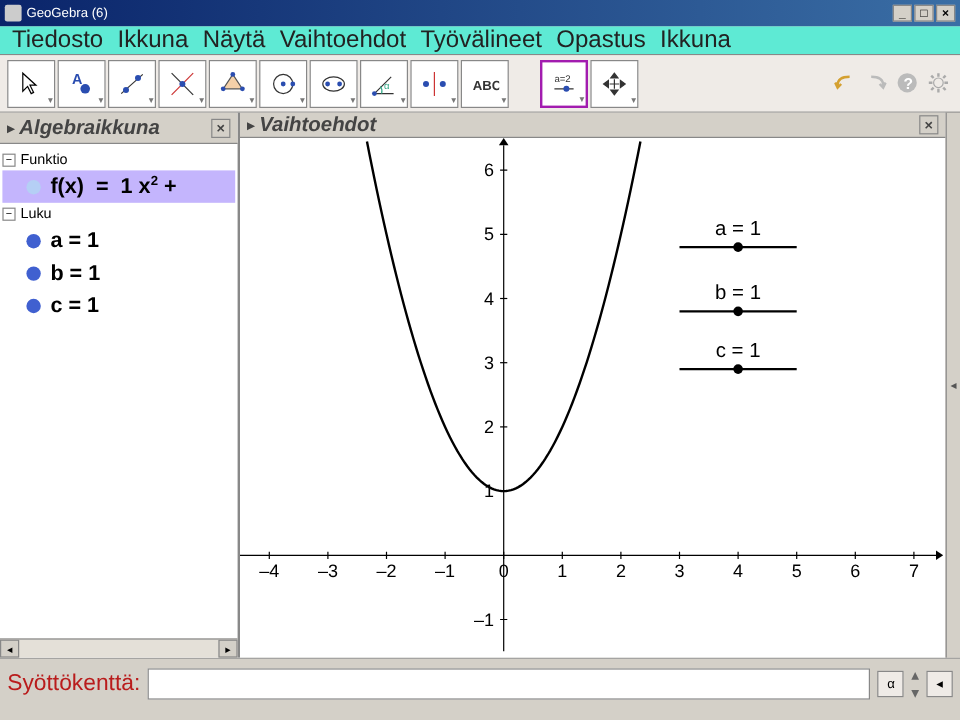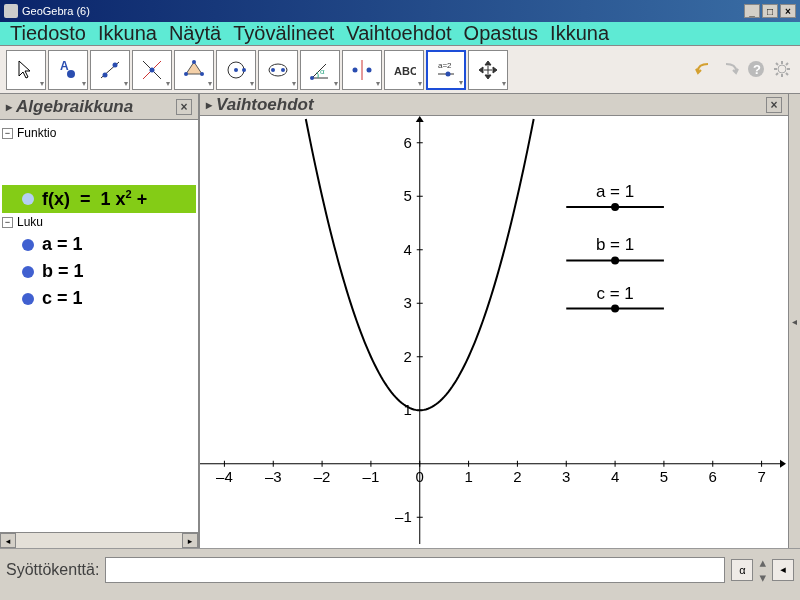--- a/index.html
+++ b/index.html
@@ -9,52 +9,52 @@
   .titlebar-icon { width: 14px; height: 14px; background: #ccc; margin-right: 4px; border-radius: 2px; }
   .titlebar-text { flex: 1; }
   .titlebar-buttons { display: flex; gap: 2px; }
   .titlebar-btn { width: 16px; height: 14px; background: #d4d0c8; border: 1px solid #888; font-size: 10px; display: flex; align-items: center; justify-content: center; color: #000; font-weight: bold; }
   
   .menubar { background: #5eead4; height: 24px; display: flex; align-items: center; padding: 0 6px; gap: 4px; border-bottom: 1px solid #888; }
   .menu-item { font-size: 20px; color: #222; cursor: default; padding: 2px 4px; }
   
   .toolbar { background: #efebe7; height: 48px; display: flex; align-items: center; padding: 4px 6px; gap: 2px; border-bottom: 1px solid #888; }
   .tool-btn { width: 40px; height: 40px; background: #fff; border: 1px solid #888; display: flex; align-items: center; justify-content: center; position: relative; }
-  .tool-btn.selected { border: 2px solid #1d4ed8; }
+  .tool-btn.selected { border: 2px solid #a21caf; margin-left: 24px; }
   .tool-drop { position: absolute; bottom: 1px; right: 1px; font-size: 8px; color: #777; }
   .tool-right { margin-left: auto; display: flex; gap: 4px; align-items: center; }
   .tool-right-btn { width: 22px; height: 22px; }
   
   .main { display: flex; height: 454px; }
   
   .algebra-panel { width: 200px; background: #fff; border-right: 2px solid #888; display: flex; flex-direction: column; }
   .panel-header { background: #d4d0c8; height: 26px; display: flex; align-items: center; padding: 0 6px; font-size: 17px; font-style: italic; font-weight: bold; color: #444; border-bottom: 1px solid #888; }
   .panel-header .arrow { margin-right: 4px; font-style: normal; font-size: 12px; }
   .panel-header .close { margin-left: auto; width: 16px; height: 16px; border: 1px solid #888; display: flex; align-items: center; justify-content: center; font-size: 12px; font-style: normal; }
   .tree { flex: 1; overflow: hidden; padding: 4px 2px; font-size: 17px; }
   .tree-cat { display: flex; align-items: center; padding: 2px 0; }
   .tree-toggle { width: 11px; height: 11px; border: 1px solid #888; font-size: 9px; line-height: 9px; text-align: center; margin-right: 4px; }
   .tree-cat-label { font-size: 12px; }
   .tree-item { display: flex; align-items: center; padding: 3px 0 3px 20px; }
   .bullet { width: 12px; height: 12px; border-radius: 50%; background: #4060d0; margin-right: 8px; flex-shrink: 0; }
   .bullet.light { background: #b5cff5; }
   .tree-item-label { font-weight: bold; font-size: 18px; white-space: nowrap; }
   .tree-item-label sup { font-size: 11px; }
-  .tree-item.sel { background: #84cc16; margin-top: 43px; }
+  .tree-item.sel { background: #c4b5fd; }
   .scrollbar-h { height: 16px; background: #e4e0d8; border-top: 1px solid #888; display: flex; }
   .sb-arrow { width: 16px; border: 1px solid #888; background: #d4d0c8; display: flex; align-items: center; justify-content: center; font-size: 9px; }
   .sb-track { flex: 1; }
   
   .drawing-panel { flex: 1; background: #fff; display: flex; flex-direction: column; }
   .drawing-area { flex: 1; position: relative; }
   
   .right-collapse { width: 12px; background: #d4d0c8; border-left: 1px solid #888; display: flex; align-items: center; justify-content: center; font-size: 10px; color: #555; }
   
   .inputbar { height: 42px; background: #d4d0c8; border-top: 1px solid #999; display: flex; align-items: center; padding: 0 6px; gap: 6px; }
-  .input-label { font-size: 16px; color: #404040; }
+  .input-label { font-size: 19px; color: #b91c1c; }
   .input-field { flex: 1; height: 26px; background: #fff; border: 1px solid #888; padding: 2px 4px; font-size: 15px; }
   .input-ctrl { width: 22px; height: 22px; border: 1px solid #888; background: #efebe7; display: flex; align-items: center; justify-content: center; font-size: 11px; }
   
   svg .axis { stroke: #000; stroke-width: 1; }
   svg .tick { stroke: #000; stroke-width: 1; }
   svg .curve { stroke: #000; stroke-width: 2; fill: none; }
   svg .slider-line { stroke: #000; stroke-width: 2; }
   svg .slider-dot { fill: #000; }
   svg text { font-family: Arial; }
 </style>
@@ -68,22 +68,22 @@
     <div class="titlebar-btn">_</div>
     <div class="titlebar-btn">□</div>
     <div class="titlebar-btn">×</div>
   </div>
 </div>
 
 <div class="menubar">
   <div class="menu-item">Tiedosto</div>
   <div class="menu-item">Ikkuna</div>
   <div class="menu-item">Näytä</div>
+  <div class="menu-item">Vaihtoehdot</div>
   <div class="menu-item">Työvälineet</div>
-  <div class="menu-item">Vaihtoehdot</div>
   <div class="menu-item">Opastus</div>
   <div class="menu-item">Ikkuna</div>
 </div>
 
 <div class="toolbar">
   <div class="tool-btn">
       <svg width="24" height="24">
         <path d="M5 3 L5 18 L9 14 L12 20 L14 19 L11 13 L16 13 Z" fill="#fff" stroke="#000"></path>
       </svg>
       <span class="tool-drop">▾</span>

